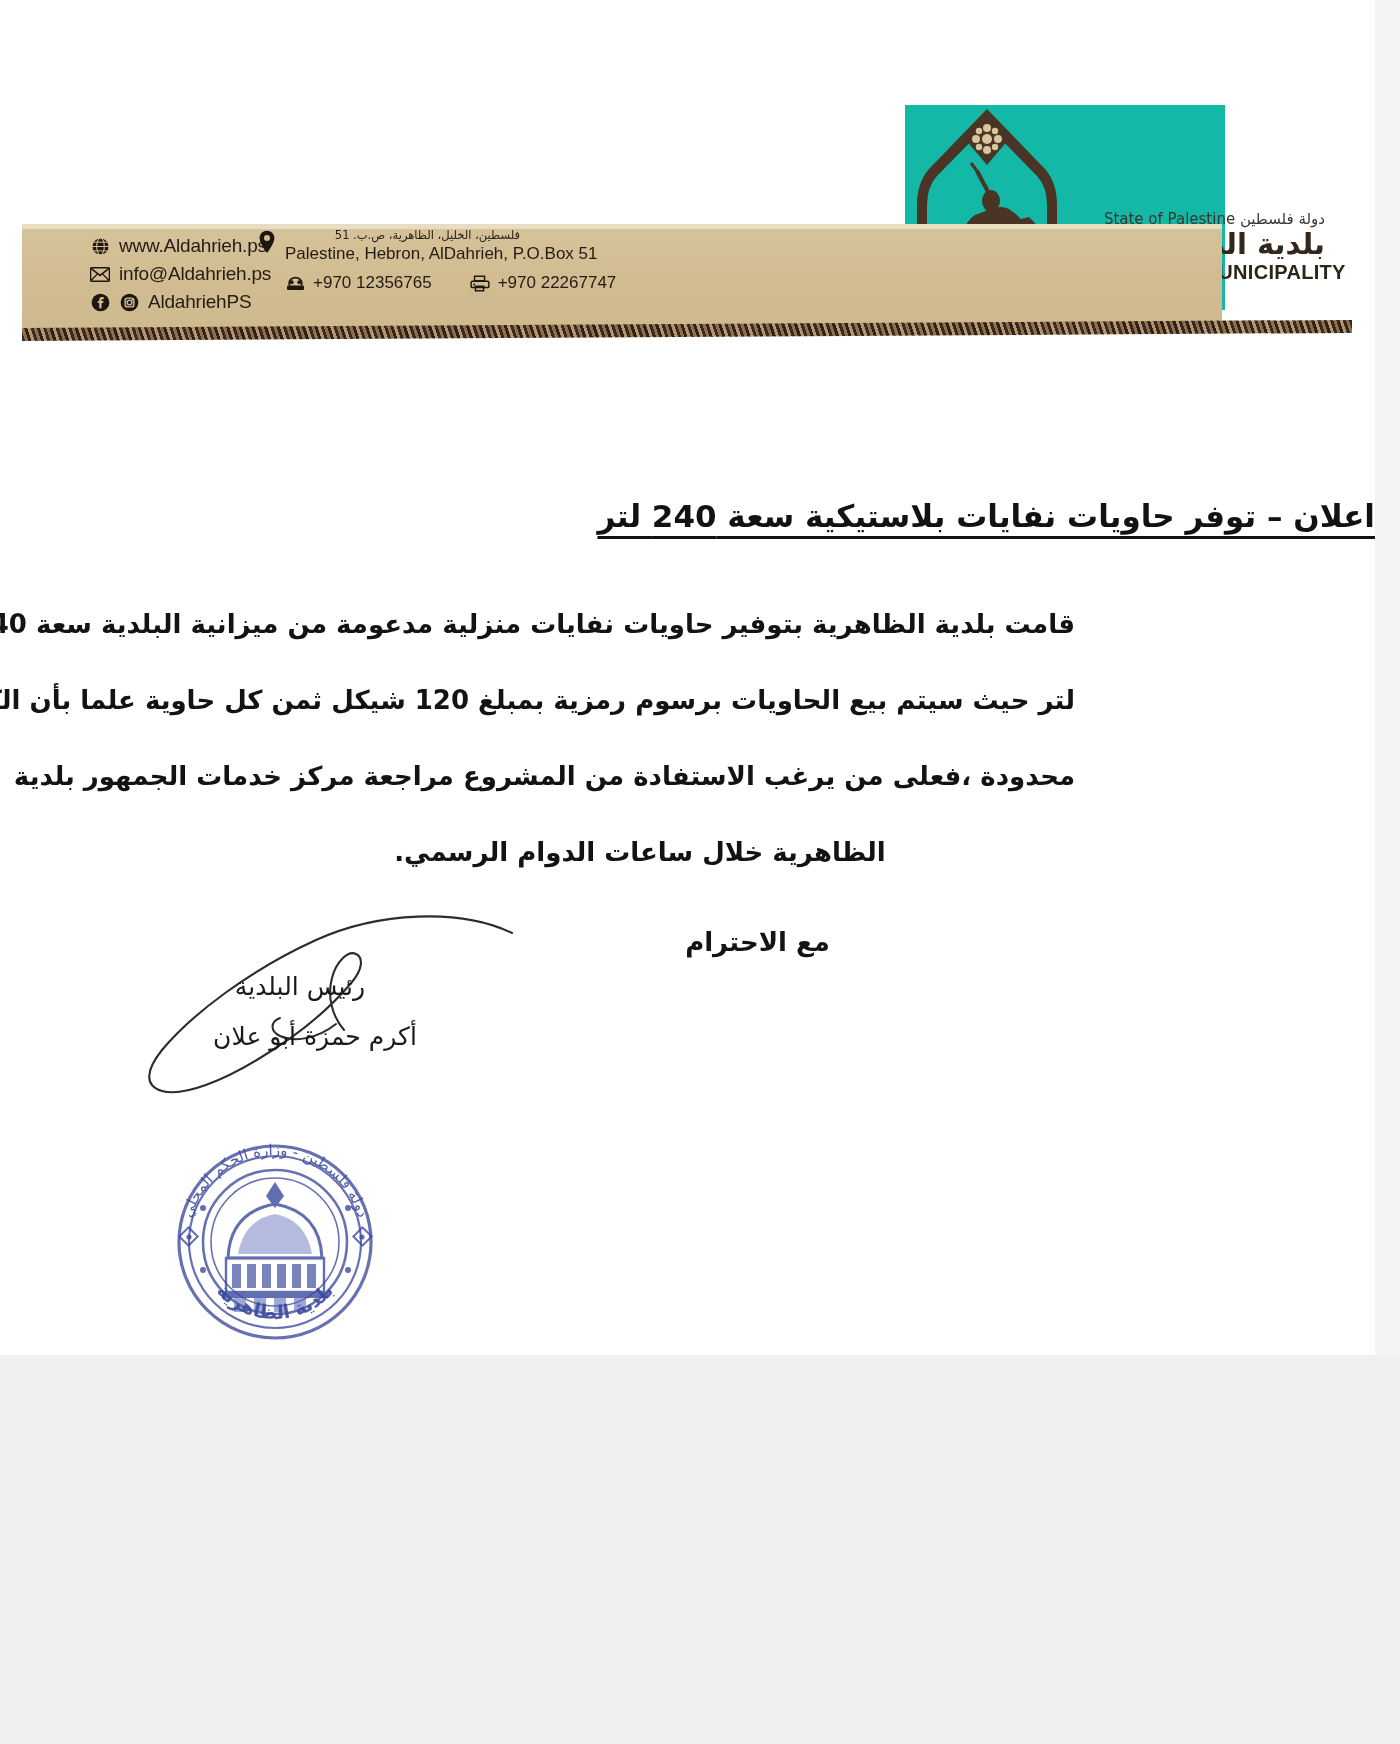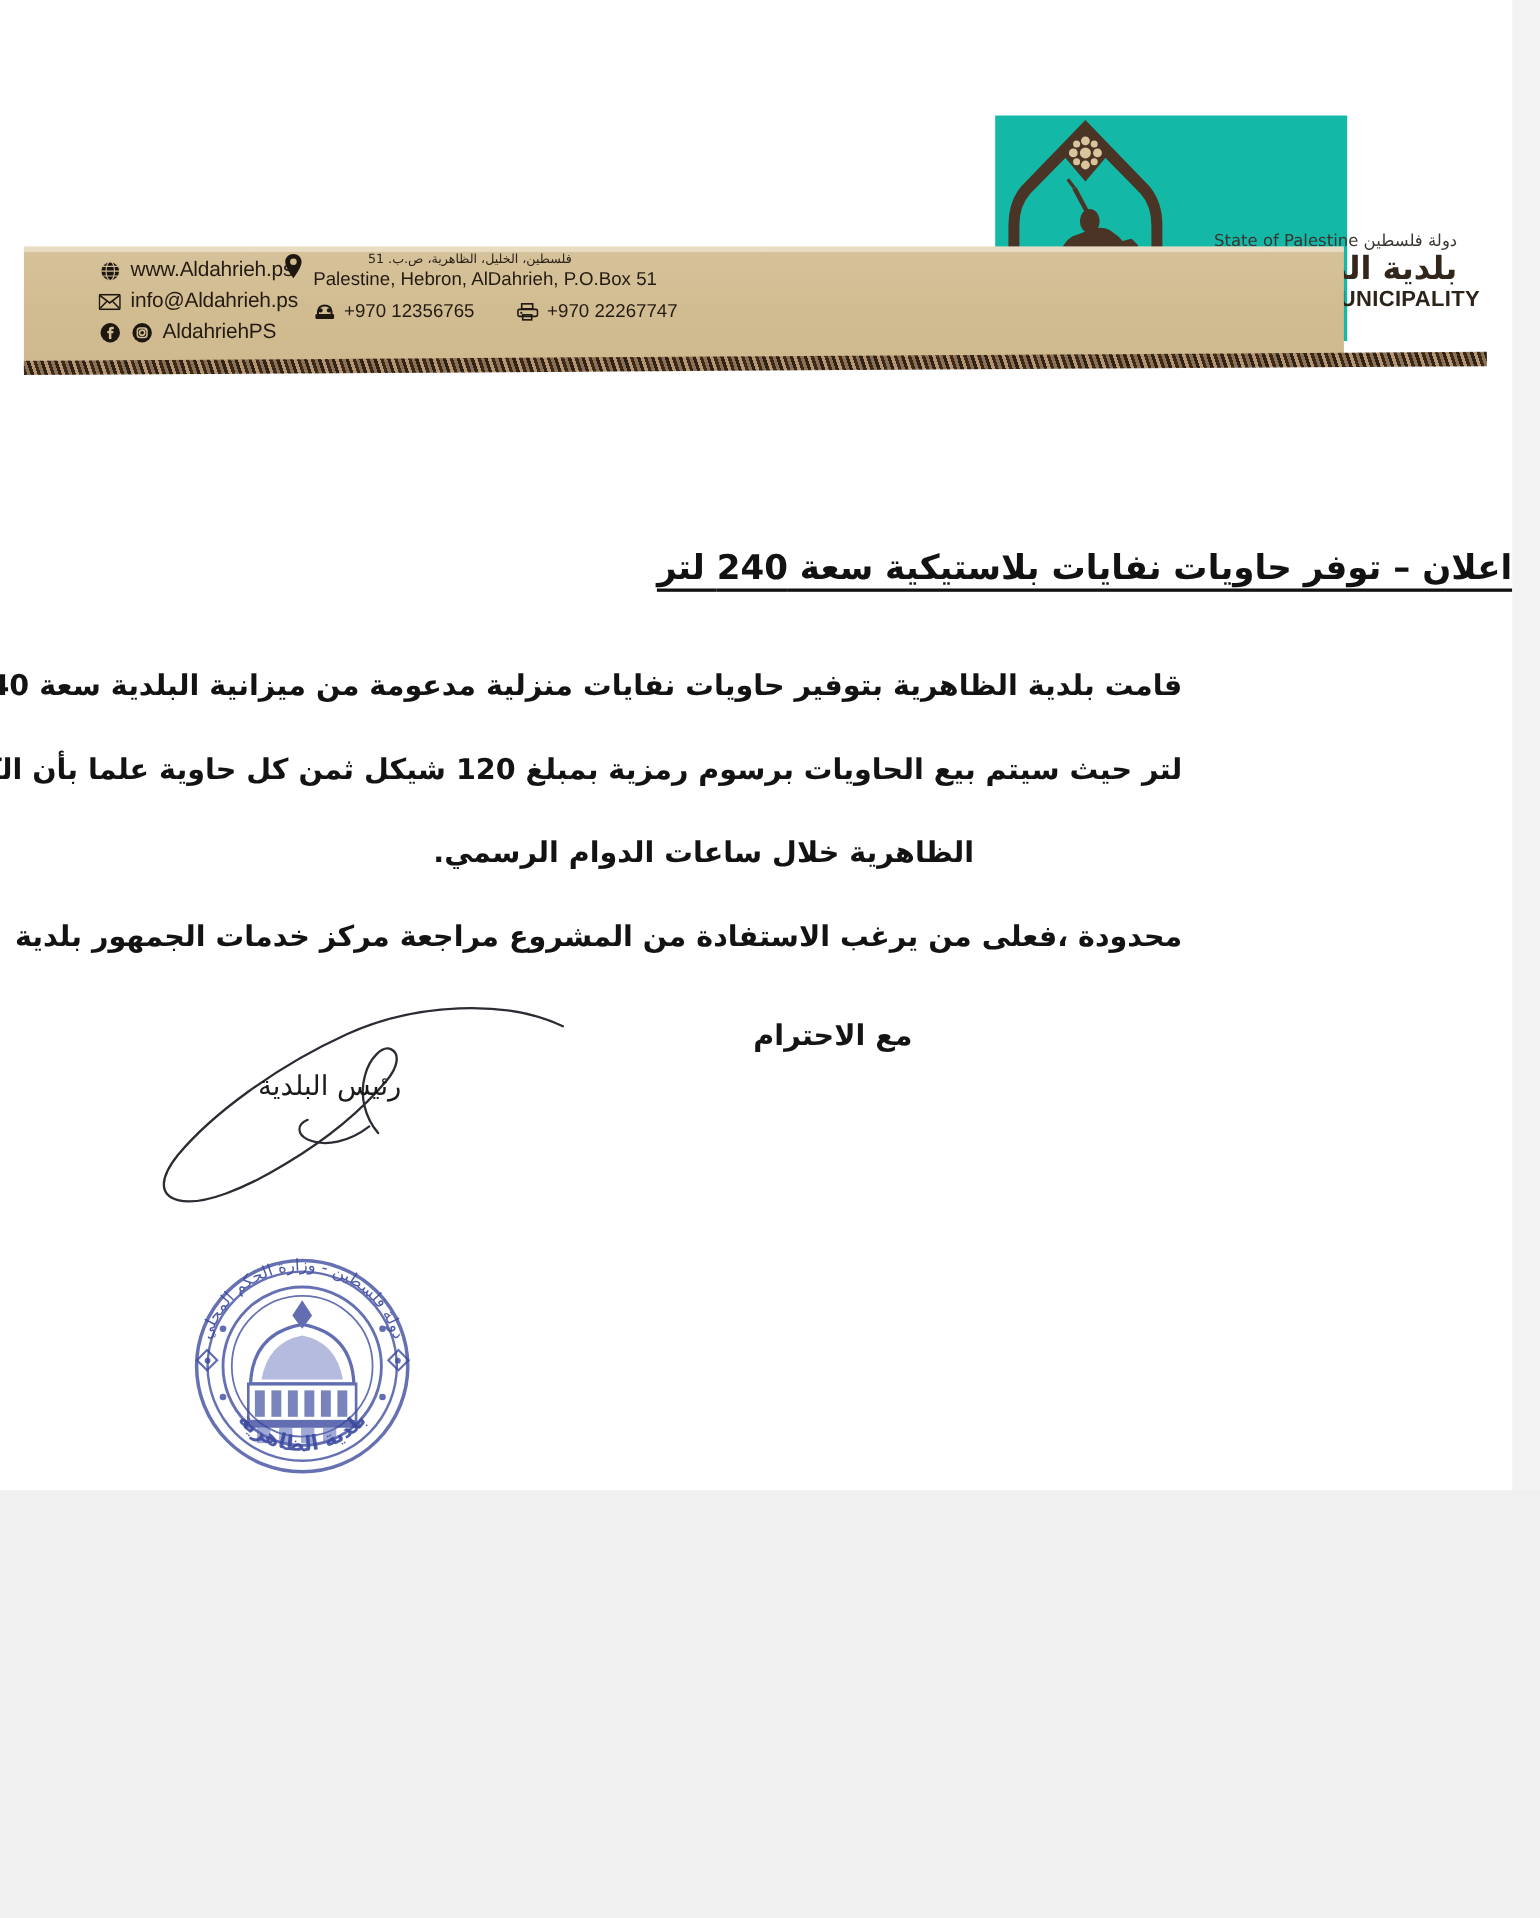--- a/index.html
+++ b/index.html
@@ -364,37 +364,38 @@
   <div class="hatch"></div>
 
   <div class="content">
 
 
     <div class="doc-title">اعلان – توفر حاويات نفايات بلاستيكية سعة 240 لتر</div>
 
     <div class="body-text">
       <span class="body-line line-1">قامت بلدية الظاهرية بتوفير حاويات نفايات منزلية مدعومة من ميزانية البلدية سعة 240</span>
       <span class="body-line line-1">لتر حيث سيتم بيع الحاويات برسوم رمزية بمبلغ 120 شيكل ثمن كل حاوية علما بأن الكمية</span>
+      <span class="body-line line-1">محدودة ،فعلى من يرغب الاستفادة من المشروع مراجعة مركز خدمات الجمهور بلدية</span>
       <span class="body-line line-c">الظاهرية خلال ساعات الدوام الرسمي.</span>
-      <span class="body-line line-1">محدودة ،فعلى من يرغب الاستفادة من المشروع مراجعة مركز خدمات الجمهور بلدية</span>
     </div>
 
     <div class="regards">
       <span>مع الاحترام</span>
     </div>
 
     <svg class="signature-svg" viewBox="0 0 420 240" aria-hidden="true">
       <path d="M372 33 C320 8 238 12 176 40 C110 70 52 114 22 150
                C6 170 4 186 22 191 C44 197 84 180 120 158
                C160 134 192 106 212 82 C222 70 224 58 216 54
                C208 50 196 62 192 78 C187 96 192 116 204 130" fill="none" stroke="#2b2b33" stroke-width="2.1" stroke-linecap="round"></path>
       <path d="M196 124 C178 138 156 143 140 136 C130 131 130 122 140 118" fill="none" stroke="#2b2b33" stroke-width="2" stroke-linecap="round"></path>
     </svg>
 
     <div class="sig-role">رئيس البلدية</div>
+    <div class="sig-name">أكرم حمزة أبو علان</div>
 
     <div class="seal">
       <svg viewBox="0 0 235 225" width="235" height="225" aria-hidden="true">
         <defs>
           <path id="outerArc" d="M 117 207 m -95,-95 a 95,95 0 1,1 190,0 a 95,95 0 1,1 -190,0"></path>
           <path id="topArc" d="M 30 112 a 87 87 0 0 1 174 0"></path>
           <path id="botArc" d="M 40 112 a 77 77 0 0 0 154 0"></path>
         </defs>
         <g opacity="0.78" stroke="#3c4a9e" fill="none">
           <circle cx="117" cy="112" r="96" stroke-width="3.2"></circle>

